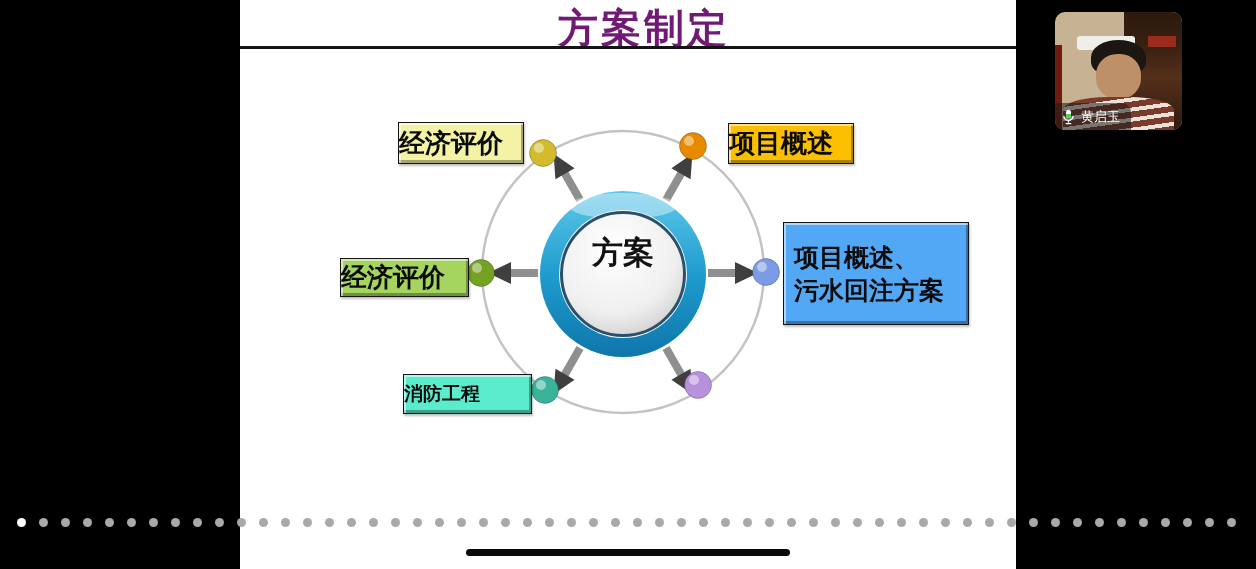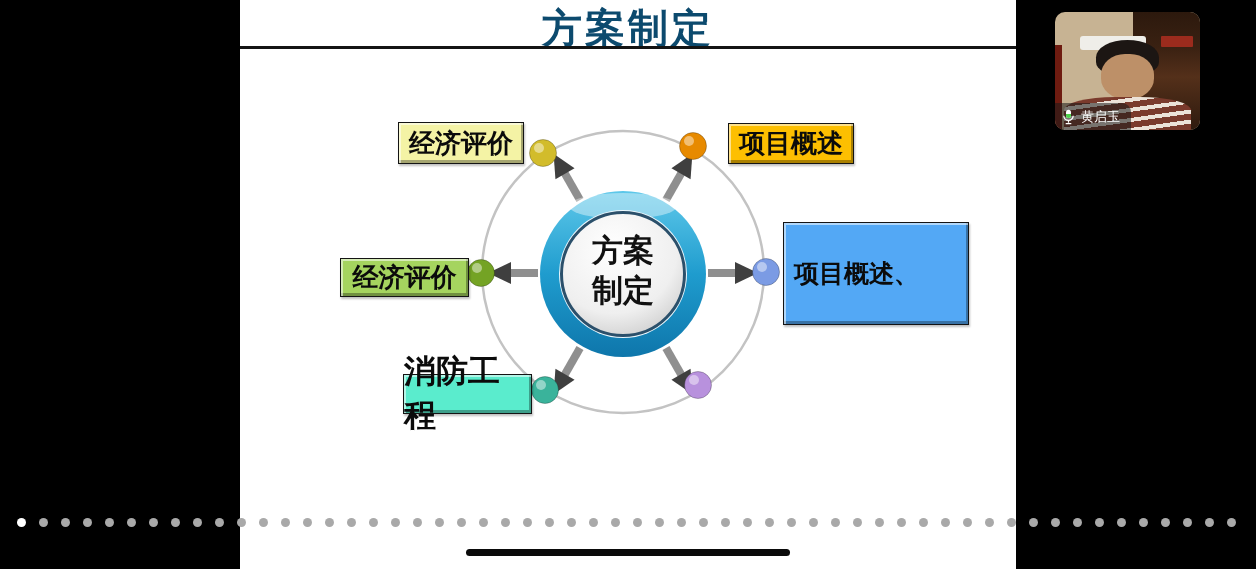--- a/index.html
+++ b/index.html
@@ -1,48 +1,48 @@
 <!DOCTYPE html>
 <html><head>
 <meta charset="utf-8">
 <style>
   html,body{margin:0;padding:0;background:#000;}
   #screen{position:relative;width:1256px;height:569px;background:#000;overflow:hidden;
           font-family:"Liberation Sans","DejaVu Sans",sans-serif;}
 
   
   .slide{position:absolute;left:240px;top:0;width:776px;height:569px;background:#fff;}
-  .slide-title{position:absolute;left:0;top:1px;width:100%;text-align:center;
+  .slide-title{position:absolute;left:16px;top:1px;width:100%;text-align:center;
                font-family:"Liberation Serif","DejaVu Serif",serif;font-weight:700;
-               font-size:40px;letter-spacing:3px;color:#0c4a6e;}
+               font-size:40px;letter-spacing:3px;color:#701a75;}
   .title-rule{position:absolute;left:0;top:46px;width:100%;height:3px;background:#141414;}
   .diagram-svg{position:absolute;left:0;top:0;width:776px;height:569px;}
 
   .hub-label{position:absolute;left:320px;top:233px;width:126px;text-align:center;
-             font-family:Liberation Mono, monospace;font-weight:700;
+             font-family:Liberation Sans, sans-serif;font-weight:700;
              font-size:31px;line-height:40px;color:#111;}
 
-  .node-box{position:absolute;display:flex;align-items:center;justify-content:center;
+  .node-box{position:absolute;display:flex;align-items:center;
             border:1px solid #141414;color:#0b0b0b;font-weight:700;
             font-family:"Liberation Serif","DejaVu Serif",serif;
             box-shadow:inset 2px 2px 0 rgba(255,255,255,.55),
                        inset -2px -3px 0 rgba(0,0,0,.32),
                        1px 2px 2px rgba(0,0,0,.25);}
   .box-economic {left:158px;top:122px;width:124px;height:40px;font-size:26px;}
   .box-overview {left:488px;top:123px;width:124px;height:39px;font-size:26px;}
   .box-gathering{left:543px;top:222px;width:186px;height:103px;font-size:25px;
                  flex-direction:column;align-items:flex-start;justify-content:center;
                  line-height:33px;padding-left:10px;box-sizing:border-box;}
   .box-energy   {left:100px;top:258px;width:127px;height:37px;font-size:26px;}
-  .box-fire     {left:163px;top:374px;width:127px;height:38px;font-size:32px;}
+  .box-fire     {left:163px;top:374px;width:127px;height:38px;font-size:19px;}
   .box-auto     {left:488px;top:386px;width:127px;height:35px;font-size:25px;}
 
   
   .video-tile{position:absolute;left:1055px;top:12px;width:127px;height:118px;
-              border-radius:10px;overflow:hidden;background:#c7b393;padding-left:18px;}
+              border-radius:10px;overflow:hidden;background:#c7b393;}
   .v-cabinet{position:absolute;right:0;top:0;width:46%;height:100%;
              background:linear-gradient(180deg,#2c190d 0%,#3a2112 30%,#54301a 55%,#2e1a0e 100%);}
   .v-redstrip{position:absolute;left:0;top:28%;width:7px;height:72%;background:#6e1b10;}
   .v-ac{position:absolute;left:17%;top:20%;width:46%;height:12%;background:#efeee9;border-radius:3px;}
   .v-sign{position:absolute;right:5%;top:20%;width:22%;height:10%;background:#9b2b1d;border-radius:1px;}
   .v-hair{position:absolute;left:28%;top:24%;width:44%;height:30%;background:#1c1613;border-radius:50% 50% 40% 40%;}
   .v-face{position:absolute;left:32%;top:36%;width:36%;height:38%;background:#bd9068;border-radius:46%;}
   .v-shirt{position:absolute;left:6%;bottom:0;width:88%;height:28%;border-radius:40% 40% 0 0;
            background:repeating-linear-gradient(172deg,#ece2d8 0 4px,#7a3a2c 4px 10px);}
   .name-tag{position:absolute;left:0;bottom:0;height:27px;display:flex;align-items:center;
@@ -125,33 +125,33 @@
         </g>
         <g>
           <circle cx="458" cy="385" r="13.5" fill="#b891dd"></circle>
           <circle cx="454" cy="380" r="5" fill="rgba(255,255,255,0.45)" stroke="none"></circle>
         </g>
       </g>
     </svg>
 
     <div class="hub-label">
       <div>方案</div>
-      <div>制定</div>
     </div>
 
     <div class="node-box box-economic" style="background-color: rgb(244, 243, 165);">
       <span>经济评价</span>
     </div>
 
     <div class="node-box box-overview" style="background-color: rgb(253, 191, 1);">
       <span>项目概述</span>
     </div>
 
     <div class="node-box box-gathering" style="background-color: rgb(83, 168, 245);">
       <span>项目概述、</span>
+      <span>污水回注方案</span>
     </div>
 
     <div class="node-box box-energy" style="background-color: rgb(165, 212, 95);">
       <span>经济评价</span>
     </div>
 
     <div class="node-box box-fire" style="background-color: rgb(90, 236, 205);">
       <span>消防工程</span>
     </div>
 

